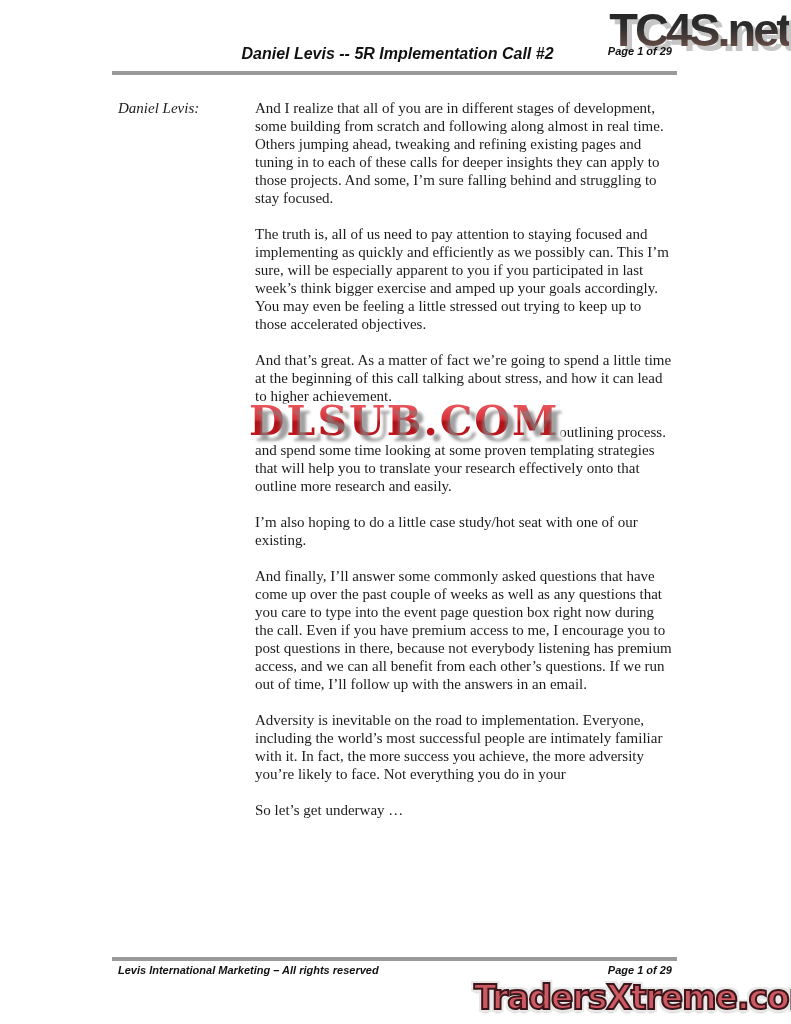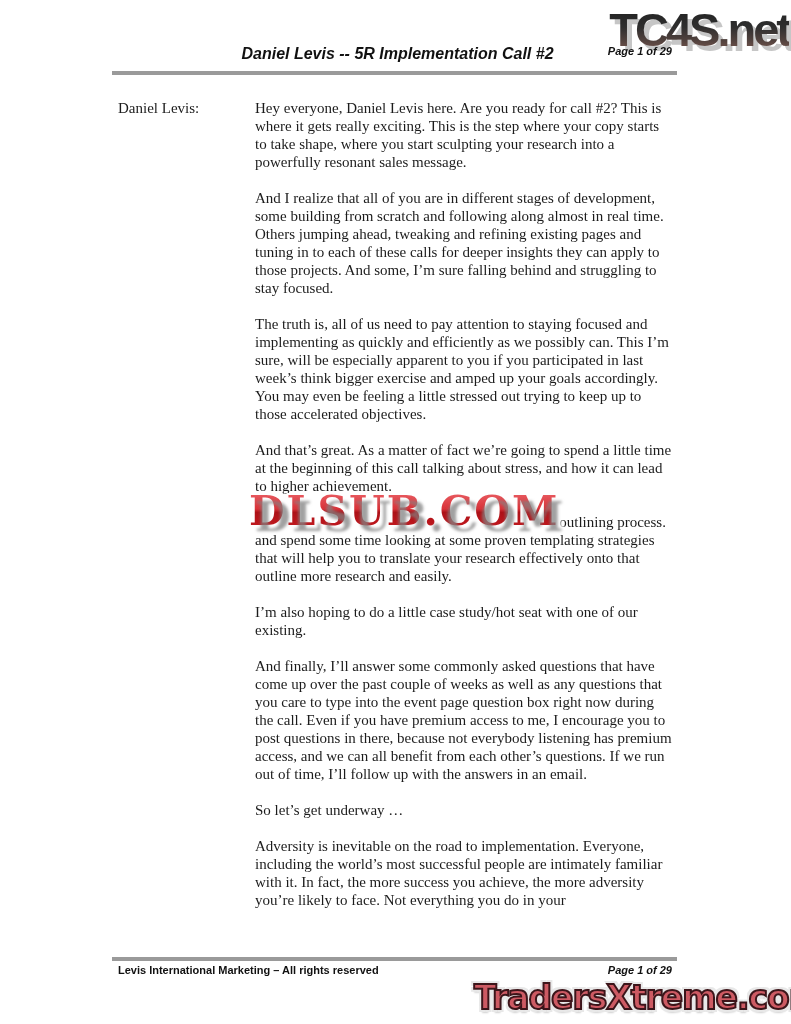--- a/index.html
+++ b/index.html
@@ -51,21 +51,21 @@
     z-index:2;
   }
   .rule { position:absolute; left:112px; width:565px; height:4px; background:#9a9a9a; }
   .rule-top { top:71px; }
   .rule-bottom { top:957px; }
 
   
   .content { position:absolute; left:118px; top:99px; width:554px; }
   .speaker {
     position:absolute; left:0; top:0;
-    font-size:15px; line-height:18px;
+    font-style:italic; font-size:15px; line-height:18px;
   }
   .paragraphs { margin-left:137px; width:418px; }
   .para { font-size:15px; line-height:18px; margin-bottom:18px; }
 
   
   .fragment-line { position:relative; height:18px; padding-left:293px; white-space:nowrap; }
   .dlsub {
     position:absolute; left:-6px; top:-22px;
     font-family:"DejaVu Serif", serif;
     font-weight:bold; font-size:41px; line-height:1;
@@ -78,21 +78,21 @@
       drop-shadow(-2px 0 0 #ffffff) drop-shadow(2px 0 0 #ffffff)
       drop-shadow(0 -2px 0 #ffffff) drop-shadow(0 2px 0 #ffffff);
     z-index:3;
     text-align:center;
   }
 
   
   .footer-left {
     position:absolute; top:964px; left:118px;
     font-family:"Liberation Sans", sans-serif;
-    font-weight:bold; font-size:11px; color:#111;
+    font-weight:bold; font-style:italic; font-size:11px; color:#111;
   }
   .footer-right {
     position:absolute; top:964px; left:118px; width:554px; text-align:right;
     font-family:"Liberation Sans", sans-serif;
     font-weight:bold; font-style:italic; font-size:11px; color:#111;
   }
   .tradersxtreme {
     position:absolute; top:981px; left:474px;
     font-family:"DejaVu Sans", sans-serif;
     font-weight:bold; font-size:33px; line-height:1;
@@ -116,32 +116,31 @@
     <span class="main-copy">TC4S.net</span>
   </div>
 
   <div class="header-title">Daniel Levis -- 5R Implementation Call #2</div>
   <div class="header-page">Page 1 of 29</div>
   <div class="rule rule-top"></div>
 
   <div class="content">
     <div class="speaker">Daniel Levis:</div>
     <div class="paragraphs">
-        <div class="para">Hey everyone, Daniel Levis here. Are you ready for call #2? This is where it gets really exciting. This is the step where your copy starts to take shape, where you start sculpting your research into a powerfully resonant sales message.</div>
         <div class="para">And I realize that all of you are in different stages of development, some building from scratch and following along almost in real time. Others jumping ahead, tweaking and refining existing pages and tuning in to each of these calls for deeper insights they can apply to those projects. And some, I’m sure falling behind and struggling to stay focused.</div>
         <div class="para">The truth is, all of us need to pay attention to staying focused and implementing as quickly and efficiently as we possibly can. This I’m sure, will be especially apparent to you if you participated in last week’s think bigger exercise and amped up your goals accordingly. You may even be feeling a little stressed out trying to keep up to those accelerated objectives.</div>
         <div class="para">And that’s great. As a matter of fact we’re going to spend a little time at the beginning of this call talking about stress, and how it can lead to higher achievement.</div>
         <div class="para">
           <div class="fragment-line"><span class="dlsub">DLSUB.COM</span><span>y outlining process.</span></div>
           <div>and spend some time looking at some proven templating strategies that will help you to translate your research effectively onto that outline more research and easily.</div>
         </div>
         <div class="para">I’m also hoping to do a little case study/hot seat with one of our existing.</div>
         <div class="para">And finally, I’ll answer some commonly asked questions that have come up over the past couple of weeks as well as any questions that you care to type into the event page question box right now during the call. Even if you have premium access to me, I encourage you to post questions in there, because not everybody listening has premium access, and we can all benefit from each other’s questions. If we run out of time, I’ll follow up with the answers in an email.</div>
+        <div class="para">Adversity is inevitable on the road to implementation. Everyone, including the world’s most successful people are intimately familiar with it. In fact, the more success you achieve, the more adversity you’re likely to face. Not everything you do in your</div>
         <div class="para">So let’s get underway …</div>
-        <div class="para">Adversity is inevitable on the road to implementation. Everyone, including the world’s most successful people are intimately familiar with it. In fact, the more success you achieve, the more adversity you’re likely to face. Not everything you do in your</div>
       </div>
   </div>
 
   <div class="rule rule-bottom"></div>
   <div class="footer-left">Levis International Marketing – All rights reserved</div>
   <div class="footer-right">Page 1 of 29</div>
 
   <div class="tradersxtreme">TradersXtreme.com</div>
 
 </div>

